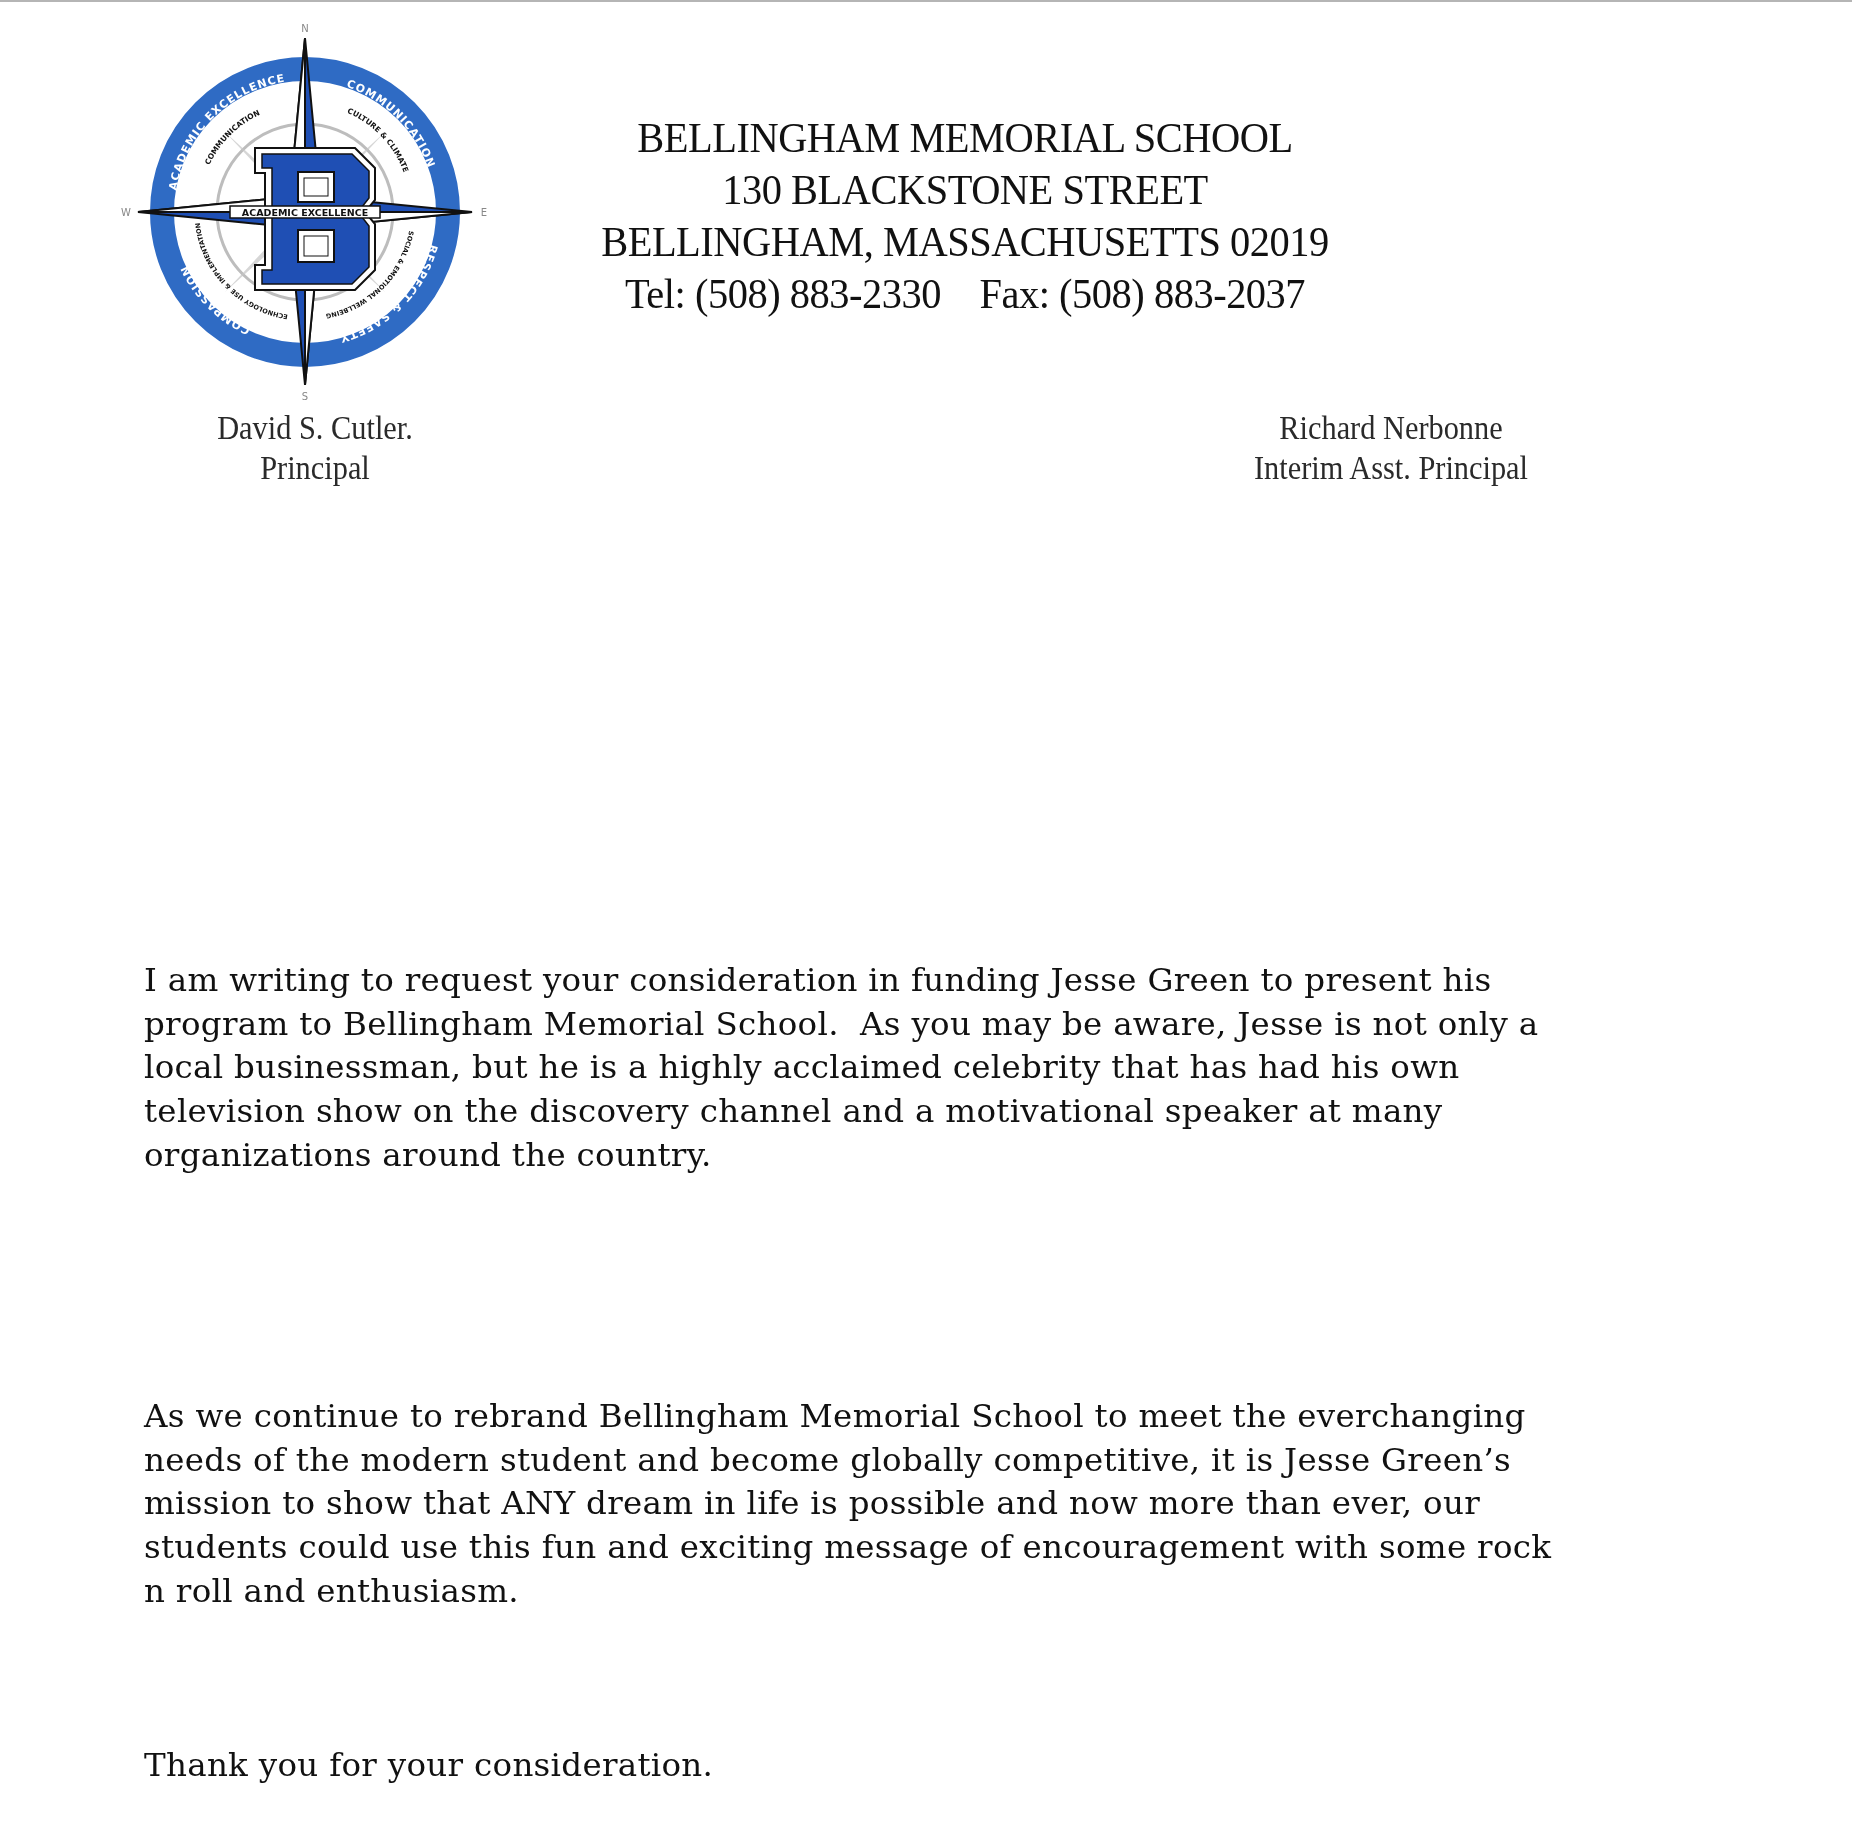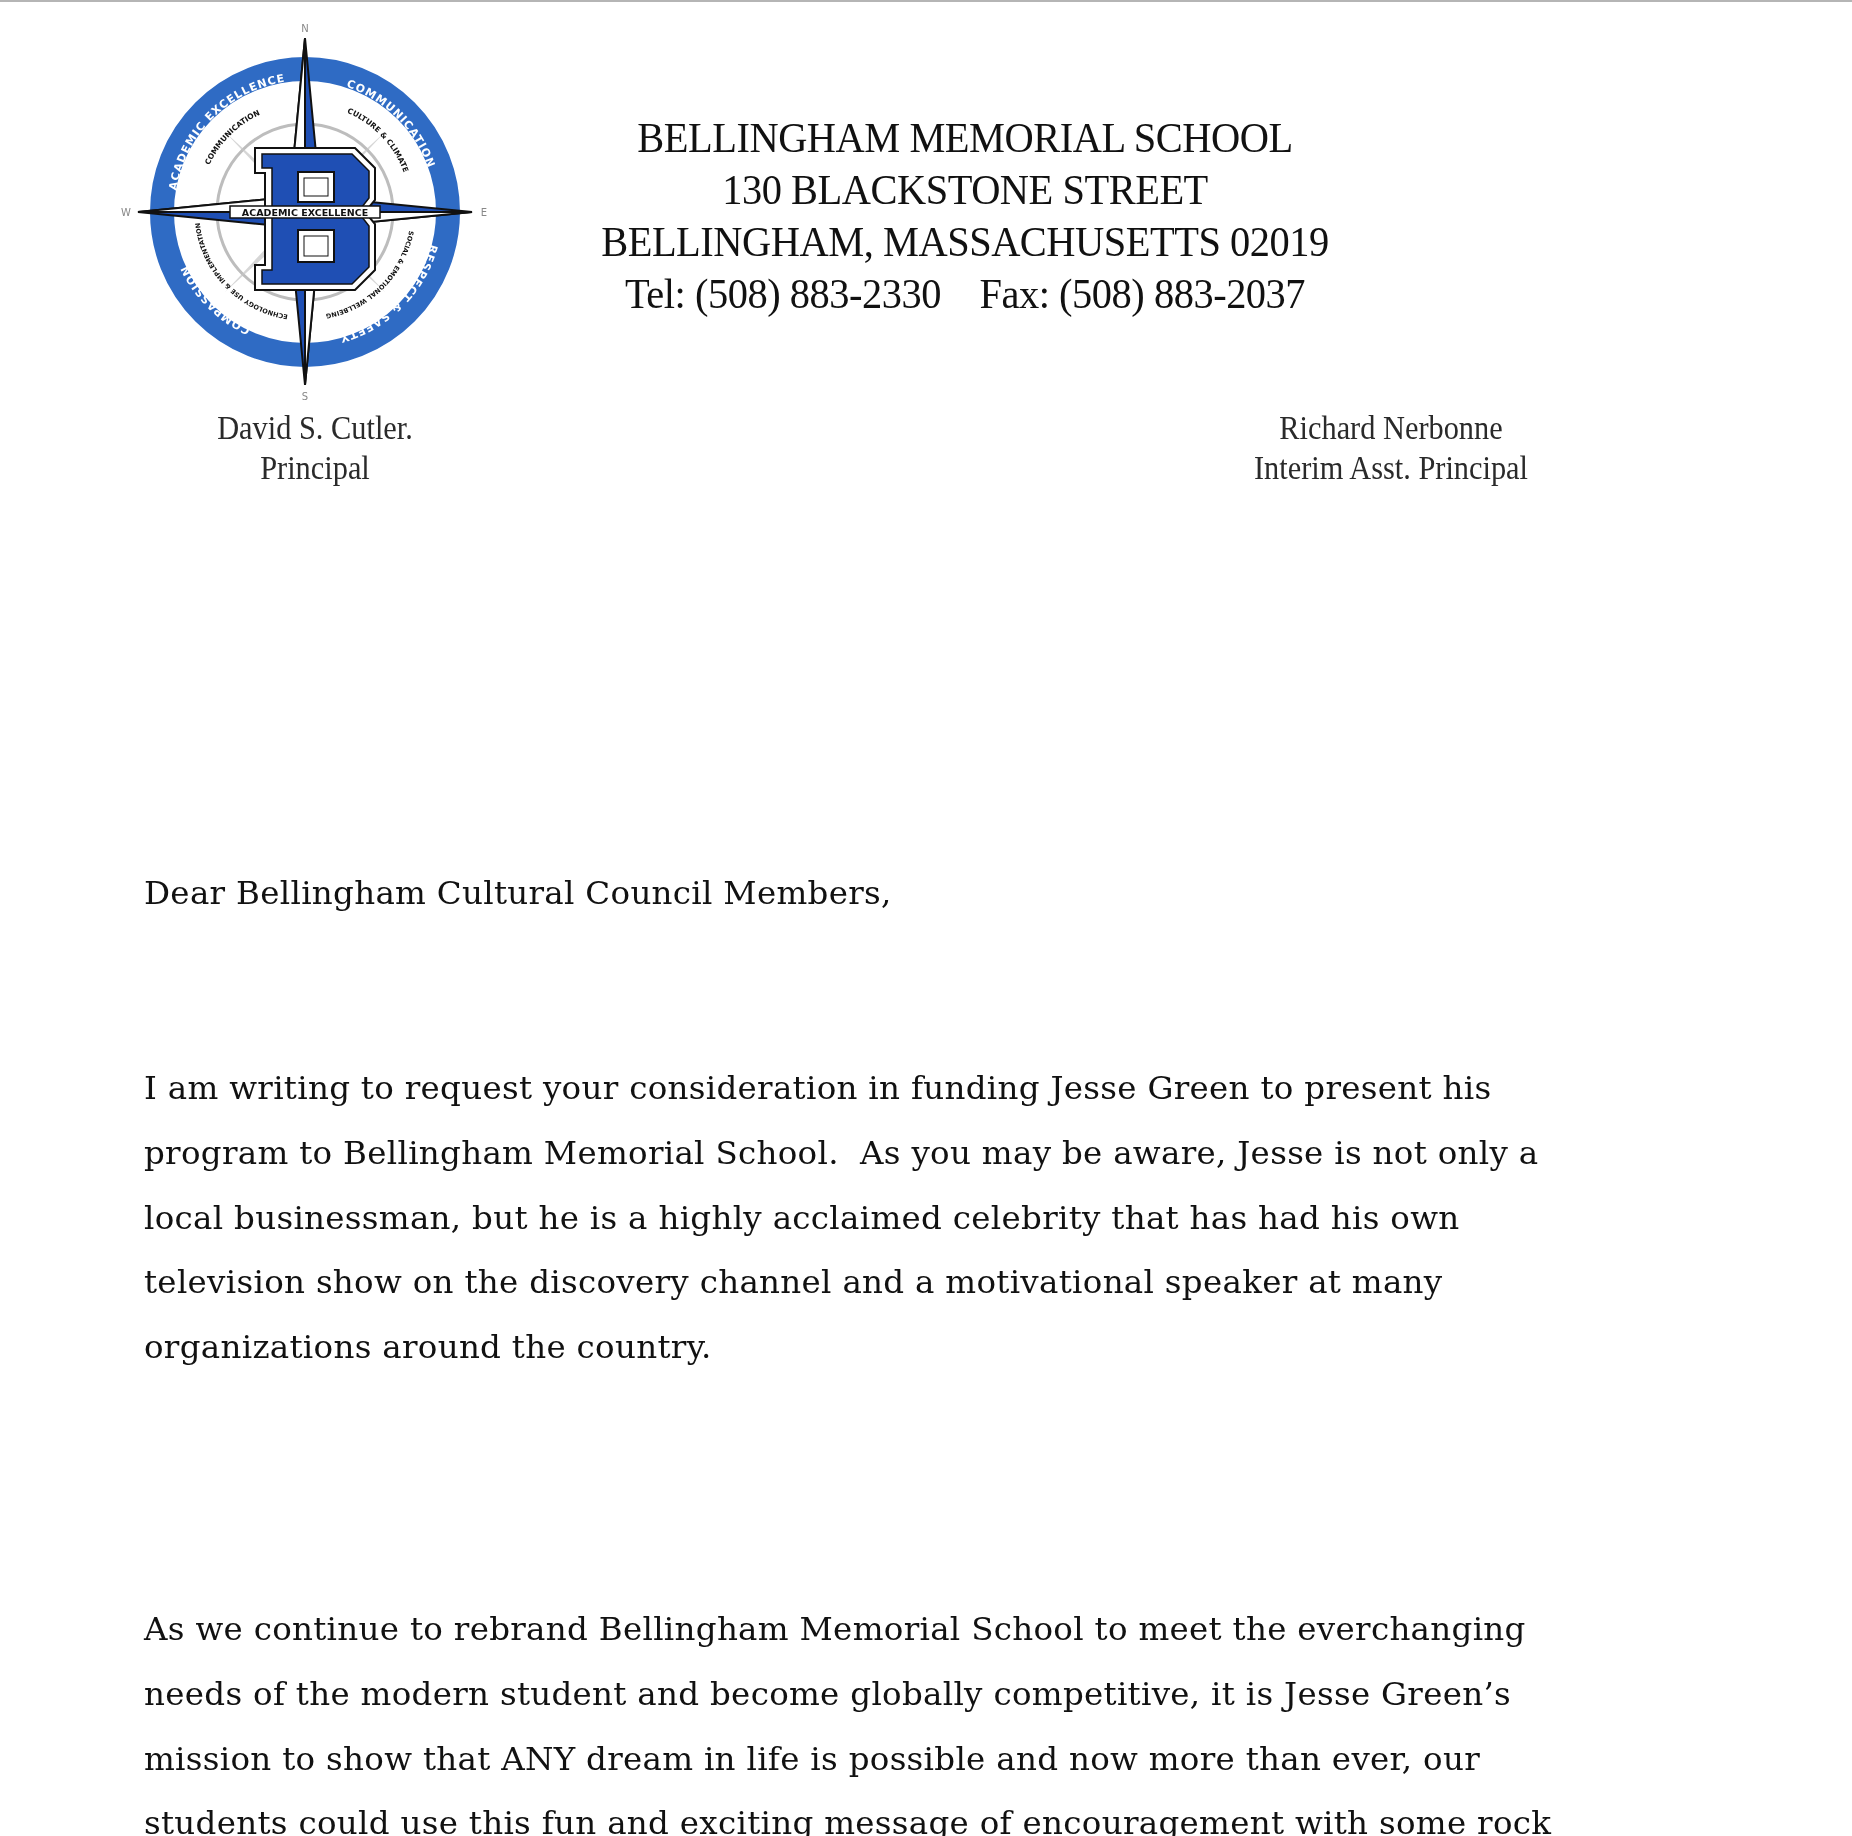--- a/index.html
+++ b/index.html
@@ -8,21 +8,21 @@
   .logo { position:absolute; left:120px; top:20px; width:370px; height:382px; }
   .hdr { position:absolute; left:500px; width:930px; text-align:center;
          font-family:"Liberation Serif", "DejaVu Serif", serif; font-size:43px;
          color:#111; line-height:1; white-space:nowrap; letter-spacing:-0.5px; transform:scaleX(0.94); transform-origin:center; }
   .staff { position:absolute; text-align:center; font-family:"Liberation Serif","DejaVu Serif",serif;
            font-size:33px; color:#2a2a2a; line-height:40px; white-space:nowrap; transform:scaleX(0.92); }
   .body { position:absolute; left:144px; top:872px; width:1600px;
           font-family:"DejaVu Serif", "Liberation Serif", serif; font-size:32.5px; color:#111;
           line-height:43.6px; letter-spacing:0.3px; }
   .body p { margin:0 0 43.6px 0; white-space:pre; }
-  .body .line { display:block; white-space:pre;margin-top:21px; }
+  .body .line { display:block; white-space:pre; }
 </style>
 </head>
 <body>
 
 <div class="topline"></div>
 
 <svg class="logo" viewBox="0 0 370 382" xmlns="http://www.w3.org/2000/svg">
   <defs>
     <path id="ringTL" d="M 55 190 A 130 130 0 0 1 185 60"></path>
     <path id="ringTR" d="M 185 60 A 130 130 0 0 1 315 190"></path>
@@ -88,21 +88,20 @@
 <div class="staff" style="left:155px; top:408px; width:320px;">
   <div>David S. Cutler.</div>
   <div>Principal</div>
 </div>
 <div class="staff" style="left:1191px; top:408px; width:400px;">
   <div>Richard Nerbonne</div>
   <div>Interim Asst. Principal</div>
 </div>
 
 <div class="body">
-  <p>Dear Bellingham Cultural Council Members,</p>
   <p>
     <span class="line">I am writing to request your consideration in funding Jesse Green to present his</span><span class="line">program to Bellingham Memorial School.  As you may be aware, Jesse is not only a</span><span class="line">local businessman, but he is a highly acclaimed celebrity that has had his own</span><span class="line">television show on the discovery channel and a motivational speaker at many</span><span class="line">organizations around the country.</span>
   </p>
   <p>
     <span class="line">As we continue to rebrand Bellingham Memorial School to meet the everchanging</span><span class="line">needs of the modern student and become globally competitive, it is Jesse Green’s</span><span class="line">mission to show that ANY dream in life is possible and now more than ever, our</span><span class="line">students could use this fun and exciting message of encouragement with some rock</span><span class="line">n roll and enthusiasm.</span>
   </p>
   <p>Thank you for your consideration.</p>
 
 </div>
 

